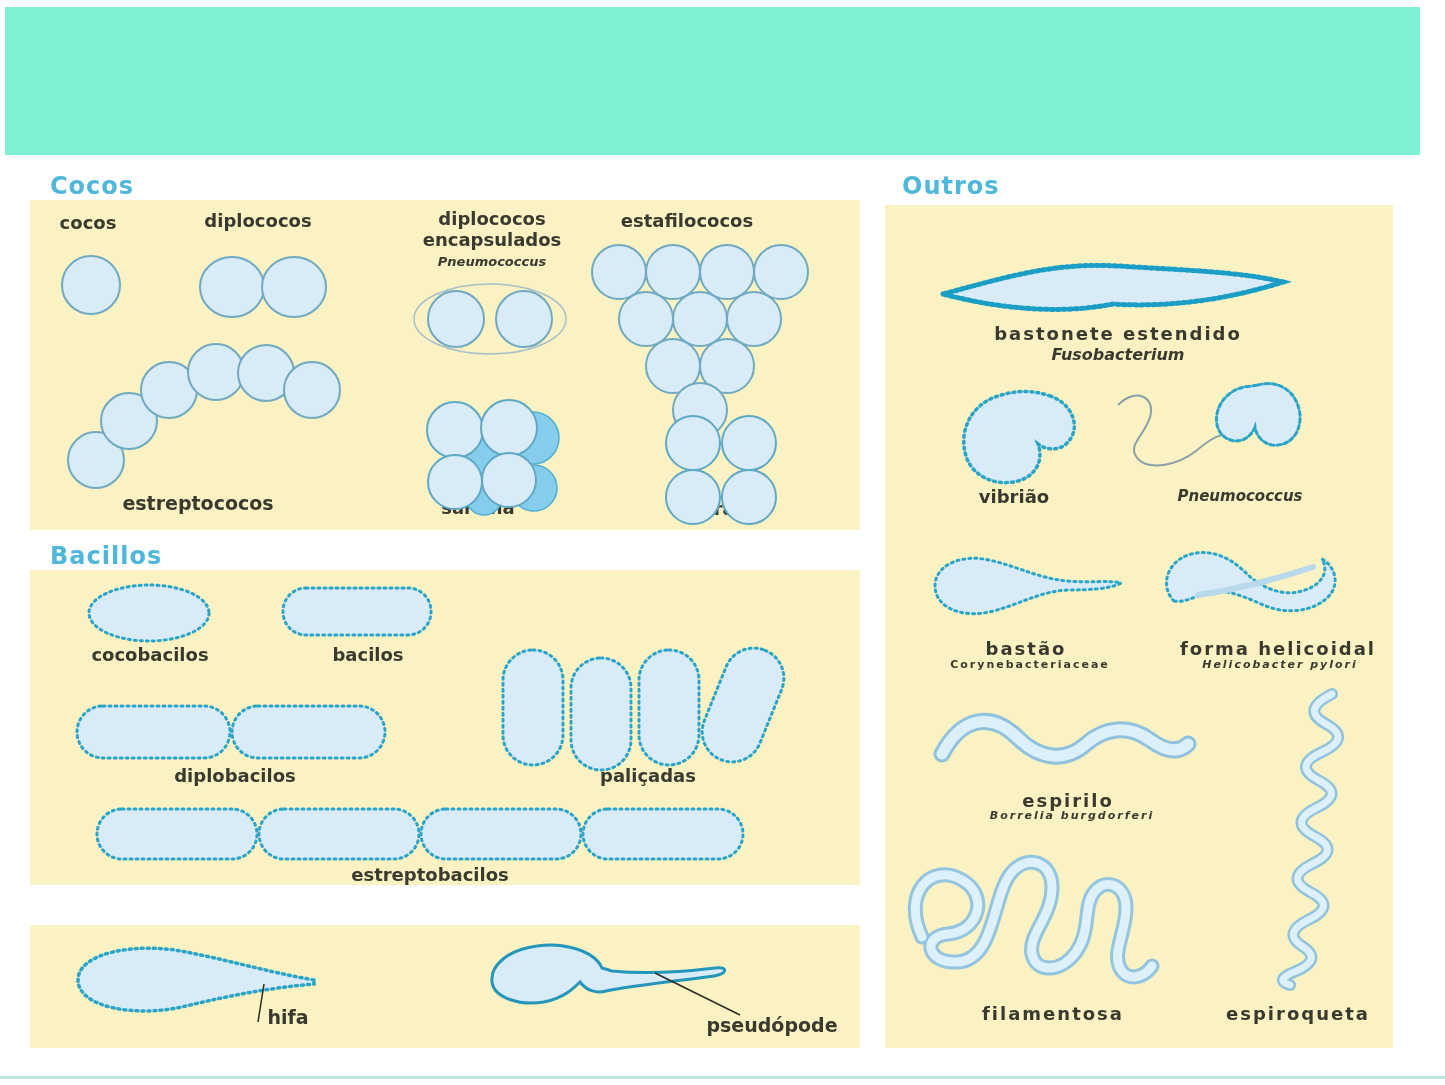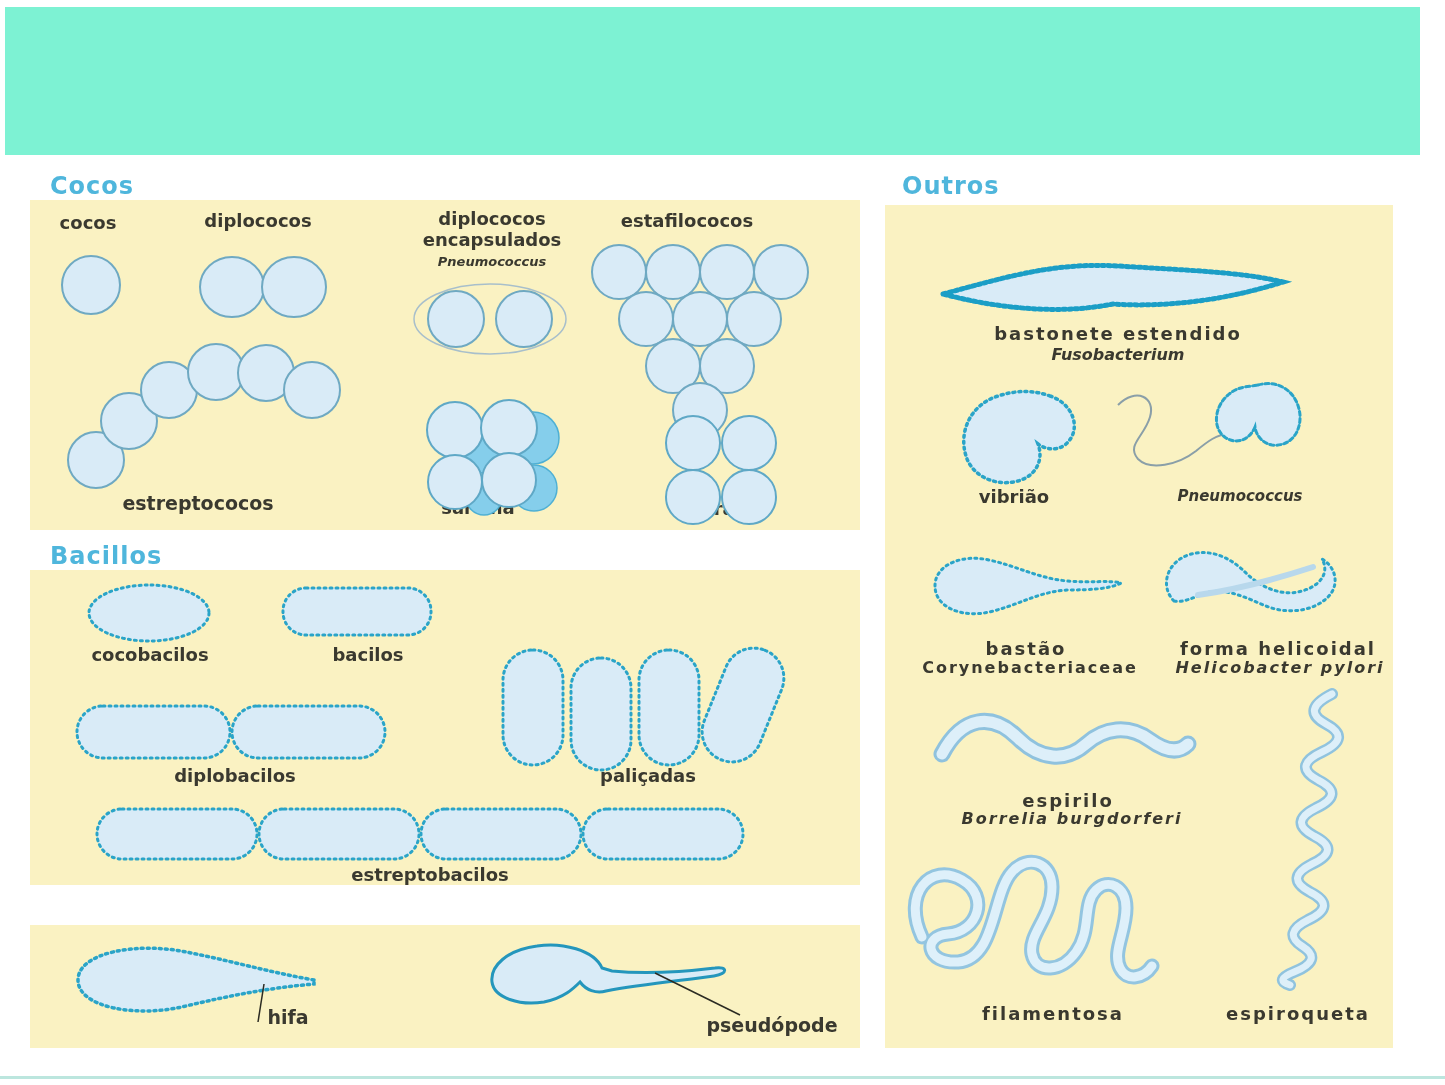--- a/index.html
+++ b/index.html
@@ -9,21 +9,21 @@
   .band { position:absolute; left:5px; top:7px; width:1415px; height:148px; background:#7DF2D3; }
   .rule { position:absolute; left:0; top:1076px; width:1445px; height:3px; background:#BCE6DE; }
   .panel { position:absolute; background:#FAF2C2; }
   .stitle { position:absolute; color:#4FB6DC; font-weight:bold; font-size:24px; letter-spacing:1px; white-space:nowrap; }
   .lbl { position:absolute; color:#3A392F; font-weight:bold; font-size:18px; white-space:nowrap;
          transform:translateX(-50%); text-align:center; }
   .it { font-style:italic; }
   .s13 { font-size:13px;text-align:right; }
   .s14 { font-size:16px; }
   .s15 { font-size:15px; }
-  .s16 { font-size:16px; }
+  .s16 { font-size:11px; }
   .s19 { font-size:19px; }
   .sp { letter-spacing:2px; }
   .twoline div { line-height:21px; }
   svg { position:absolute; overflow:visible; }
 </style>
 </head>
 <body>
 
 <div class="stage">
 

